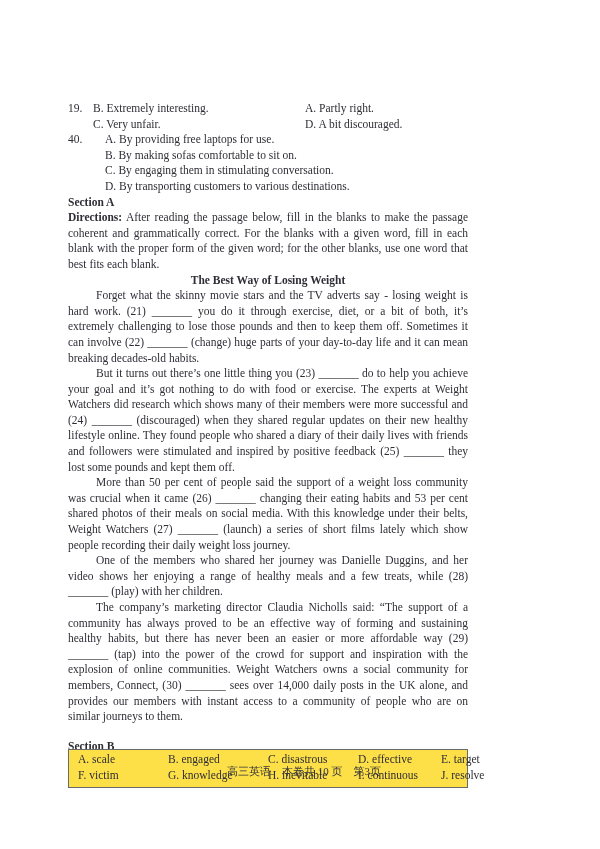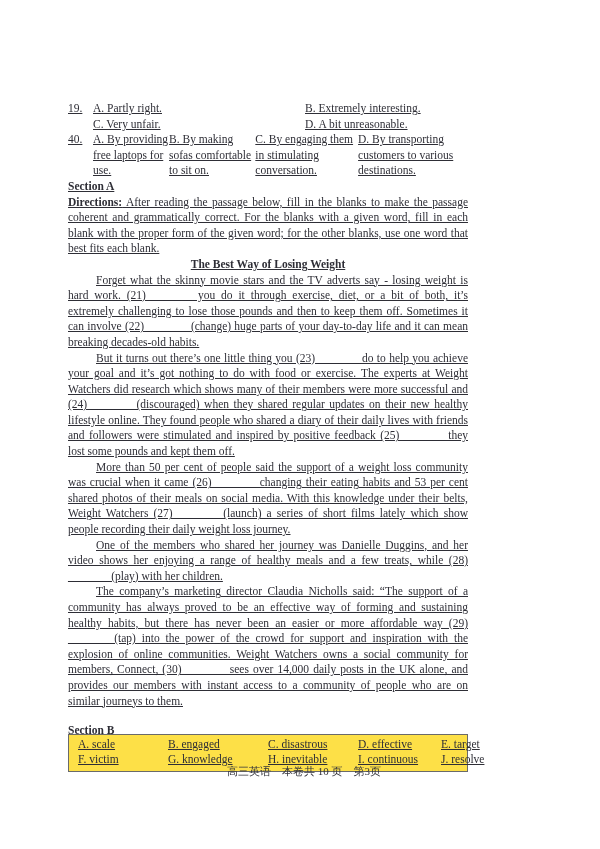--- a/index.html
+++ b/index.html
@@ -8,26 +8,25 @@
     width: 556px;
     height: 849px;
     box-sizing: border-box;
     background: #ffffff;
     font-family: "Liberation Serif", "DejaVu Serif", serif;
     font-size: 11.5px;
     line-height: 15.6px;
     color: #2e2e36;
     padding: 101px 88px 0 68px;
     overflow: hidden;
-    text-decoration: underline;
   }
   .q-row { display: flex; }
   .q-num { width: 25px; flex: none; }
   .opts-two { flex: 1; display: grid; grid-template-columns: 212px 1fr; }
-  .opts-one { flex: 1; display: flex; flex-direction: row; }
+  .opts-one { flex: 1; display: flex; flex-direction: column; margin-left: 12px; }
   .sec-heading { font-weight: bold; margin-top: 8px; }
   .sec-label { font-weight: bold; }
   .directions { text-align: justify; }
   .directions b { font-weight: bold; }
   .passage-title { text-align: center; font-weight: bold; }
   .para { text-align: justify; text-indent: 28px; margin: 0; }
   .section-b-label { font-weight: bold; margin-top: 14px; }
   .word-box {
     border: 1px solid #6a6a6a;
     margin-top: -5px;
@@ -52,24 +51,24 @@
   }
 </style>
 </head>
 <body>
 
 <div class="doc">
 
   <div class="q-row">
     <span class="q-num">19.</span>
     <div class="opts-two">
+      <span>B. Extremely interesting.</span>
       <span>A. Partly right.</span>
-      <span>B. Extremely interesting.</span>
       <span>C. Very unfair.</span>
-      <span>D. A bit unreasonable.</span>
+      <span>D. A bit discouraged.</span>
     </div>
   </div>
 
   <div class="q-row">
     <span class="q-num">40.</span>
     <div class="opts-one">
       <span>A. By providing free laptops for use.</span>
       <span>B. By making sofas comfortable to sit on.</span>
       <span>C. By engaging them in stimulating conversation.</span>
       <span>D. By transporting customers to various destinations.</span>

